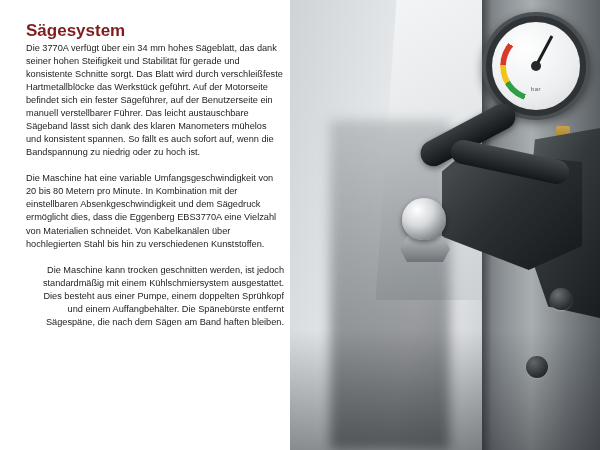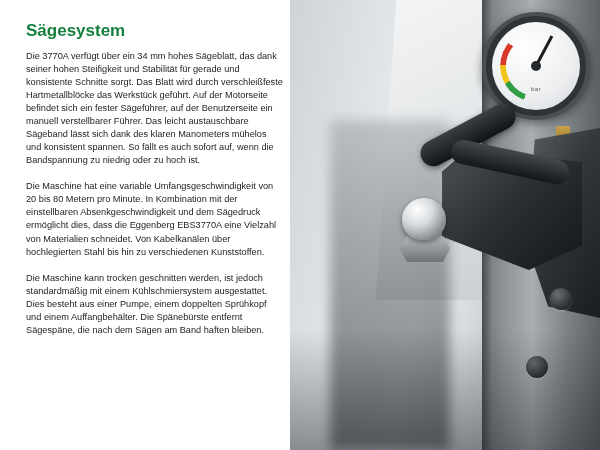--- a/index.html
+++ b/index.html
@@ -251,34 +251,34 @@
   #text-pane {
     position: absolute;
     left: 0;
     top: 0;
     width: 300px;
     height: 450px;
     box-sizing: border-box;
     padding: 22px 16px 10px 26px;
   }
   h1.heading {
-    margin: 0 0 9px 0;
+    margin: 0 0 1px 0;
     font-size: 17px;
     line-height: 1.1;
-    color: #15803d;
+    color: #7f1d1d;
     font-weight: bold;
   }
   p.para {
     margin: 0 0 13px 0;
     font-size: 9.2px;
     line-height: 1.42;
     color: #1d1d1b;
     text-align: left;
   }
-  p.para:last-child { margin-bottom: 0; }
+  p.para:last-child { margin-bottom: 0; text-align: right; }
   b { font-weight: normal; }
 </style>
 </head>
 <body>
 
 <div id="page">
 
   <div id="photo">
     <div class="photo-bg"></div>
     <div class="housing-light"></div>

